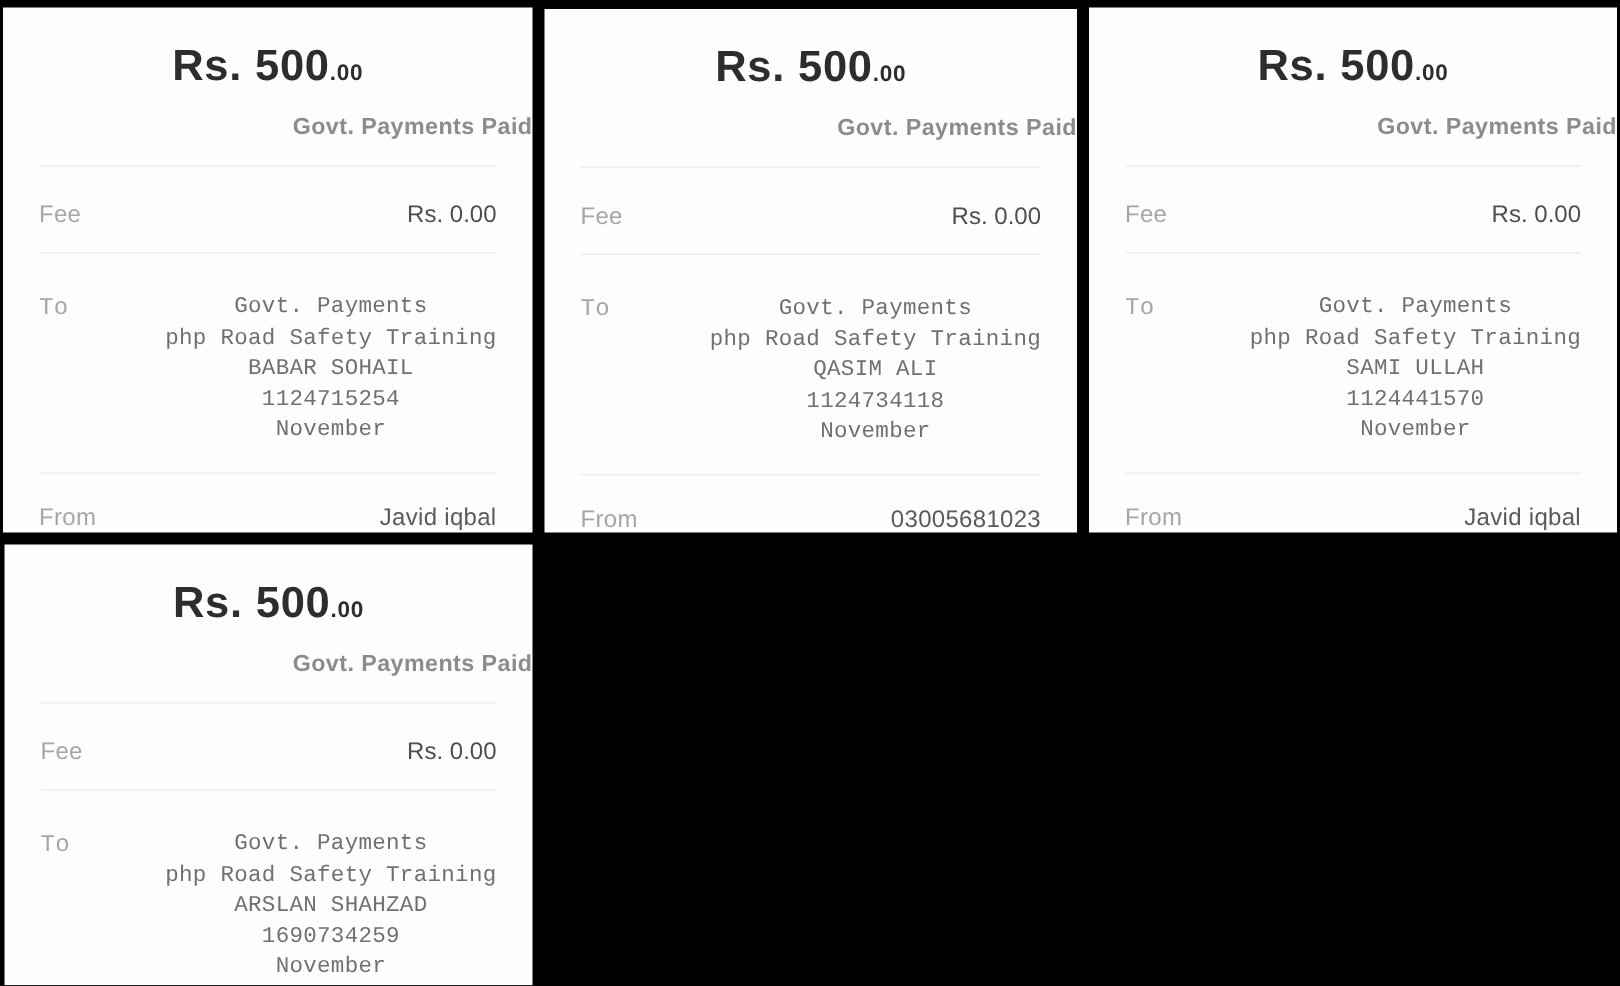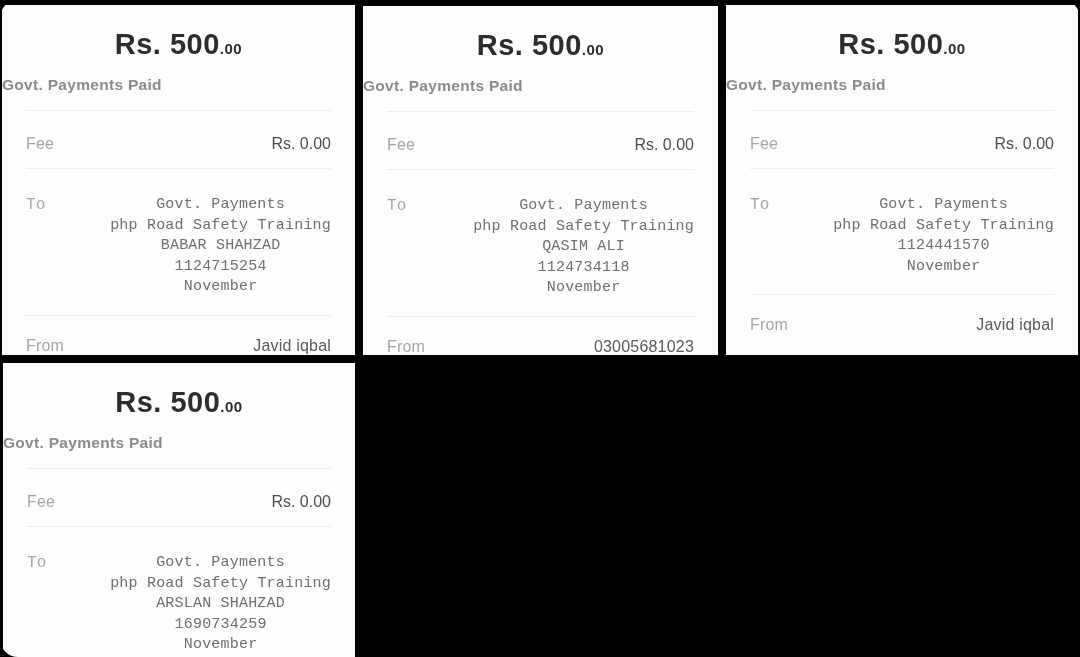--- a/index.html
+++ b/index.html
@@ -7,21 +7,20 @@
     padding: 0;
     background: #000000;
     font-family: "Liberation Sans", "DejaVu Sans", sans-serif;
   }
   #screen {
     position: relative;
     width: 1080px;
     height: 657px;
     background: #000000;
     overflow: hidden;
-    border-radius: 18px;
   }
   .card {
     position: absolute;
     background: #fdfdfd;
     overflow: hidden;
   }
   .card-1 { left: 2px;   top: 5px;   width: 353px; height: 350px; }
   .card-2 { left: 363px; top: 6px;   width: 355px; height: 349px; }
   .card-3 { left: 726px; top: 5px;   width: 352px; height: 350px; }
   .card-4 { left: 3px;   top: 363px; width: 352px; height: 294px; }
@@ -31,21 +30,21 @@
     margin-top: 22px;
     line-height: 34px;
     color: #2d2d2d;
     font-weight: bold;
     white-space: nowrap;
   }
   .amount-main { font-size: 29px; letter-spacing: 0.5px; }
   .amount-dec  { font-size: 15px; letter-spacing: 0.5px; }
 
   .subtitle {
-    text-align: left;
+    text-align: right;
     margin-top: 10px;
     line-height: 18px;
     font-size: 15.5px;
     font-weight: bold;
     color: #8c8c8c;
     letter-spacing: 0.3px;
   }
 
   .divider {
     height: 1px;
@@ -107,21 +106,21 @@
     <div class="row fee-row">
       <span class="label">Fee</span>
       <span class="fee-value">Rs. 0.00</span>
     </div>
     <div class="divider d2"></div>
     <div class="row to-row">
       <span class="label">To</span>
       <div class="to-value">
         <div>Govt. Payments</div>
         <div>php Road Safety Training</div>
-        <div>BABAR SHAHZAD</div>
+        <div>BABAR SOHAIL</div>
         <div>1124715254</div>
         <div>November</div>
       </div>
     </div>
     <div class="divider d3"></div>
     <div class="row from-row">
       <span class="label">From</span>
       <div class="from-value">
         <div>Javid iqbal</div>
 
@@ -169,20 +168,21 @@
     <div class="row fee-row">
       <span class="label">Fee</span>
       <span class="fee-value">Rs. 0.00</span>
     </div>
     <div class="divider d2"></div>
     <div class="row to-row">
       <span class="label">To</span>
       <div class="to-value">
         <div>Govt. Payments</div>
         <div>php Road Safety Training</div>
+        <div>SAMI ULLAH</div>
         <div>1124441570</div>
         <div>November</div>
       </div>
     </div>
     <div class="divider d3"></div>
     <div class="row from-row">
       <span class="label">From</span>
       <div class="from-value">
         <div>Javid iqbal</div>
 

